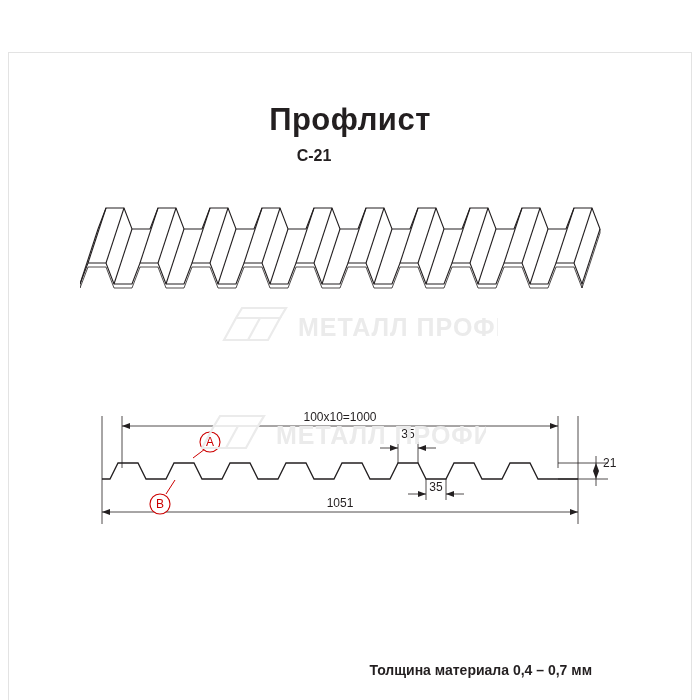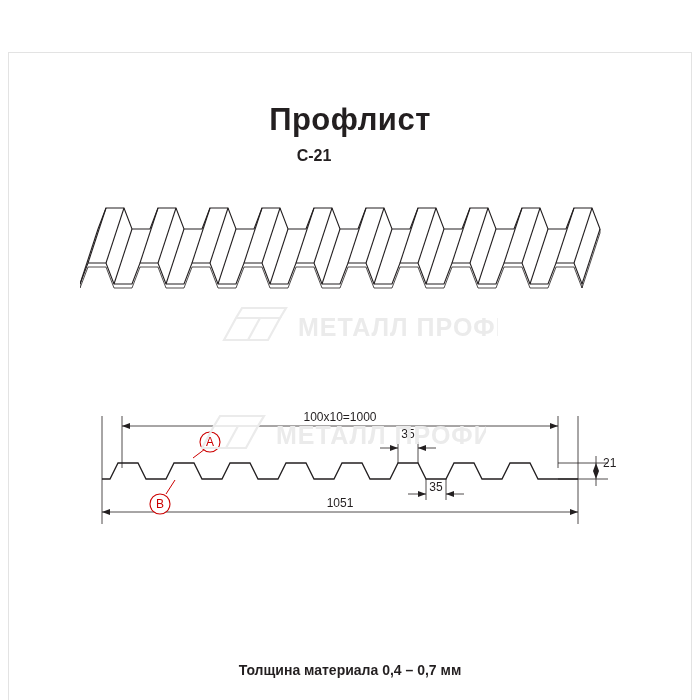--- a/index.html
+++ b/index.html
@@ -48,22 +48,22 @@
     left: 0;
     width: 628px;
     text-align: center;
     font-size: 16px;
     font-weight: bold;
   }
   .footer-note {
     position: absolute;
     top: 618px;
     left: 0;
-    width: 700px;
-    text-align: center;
+    width: 592px;
+    text-align: right;
     font-size: 14px;
     font-weight: bold;
   }
   .iso-svg {
     position: absolute;
     left: 80px;
     top: 150px;
   }
   .draw-svg {
     position: absolute;

